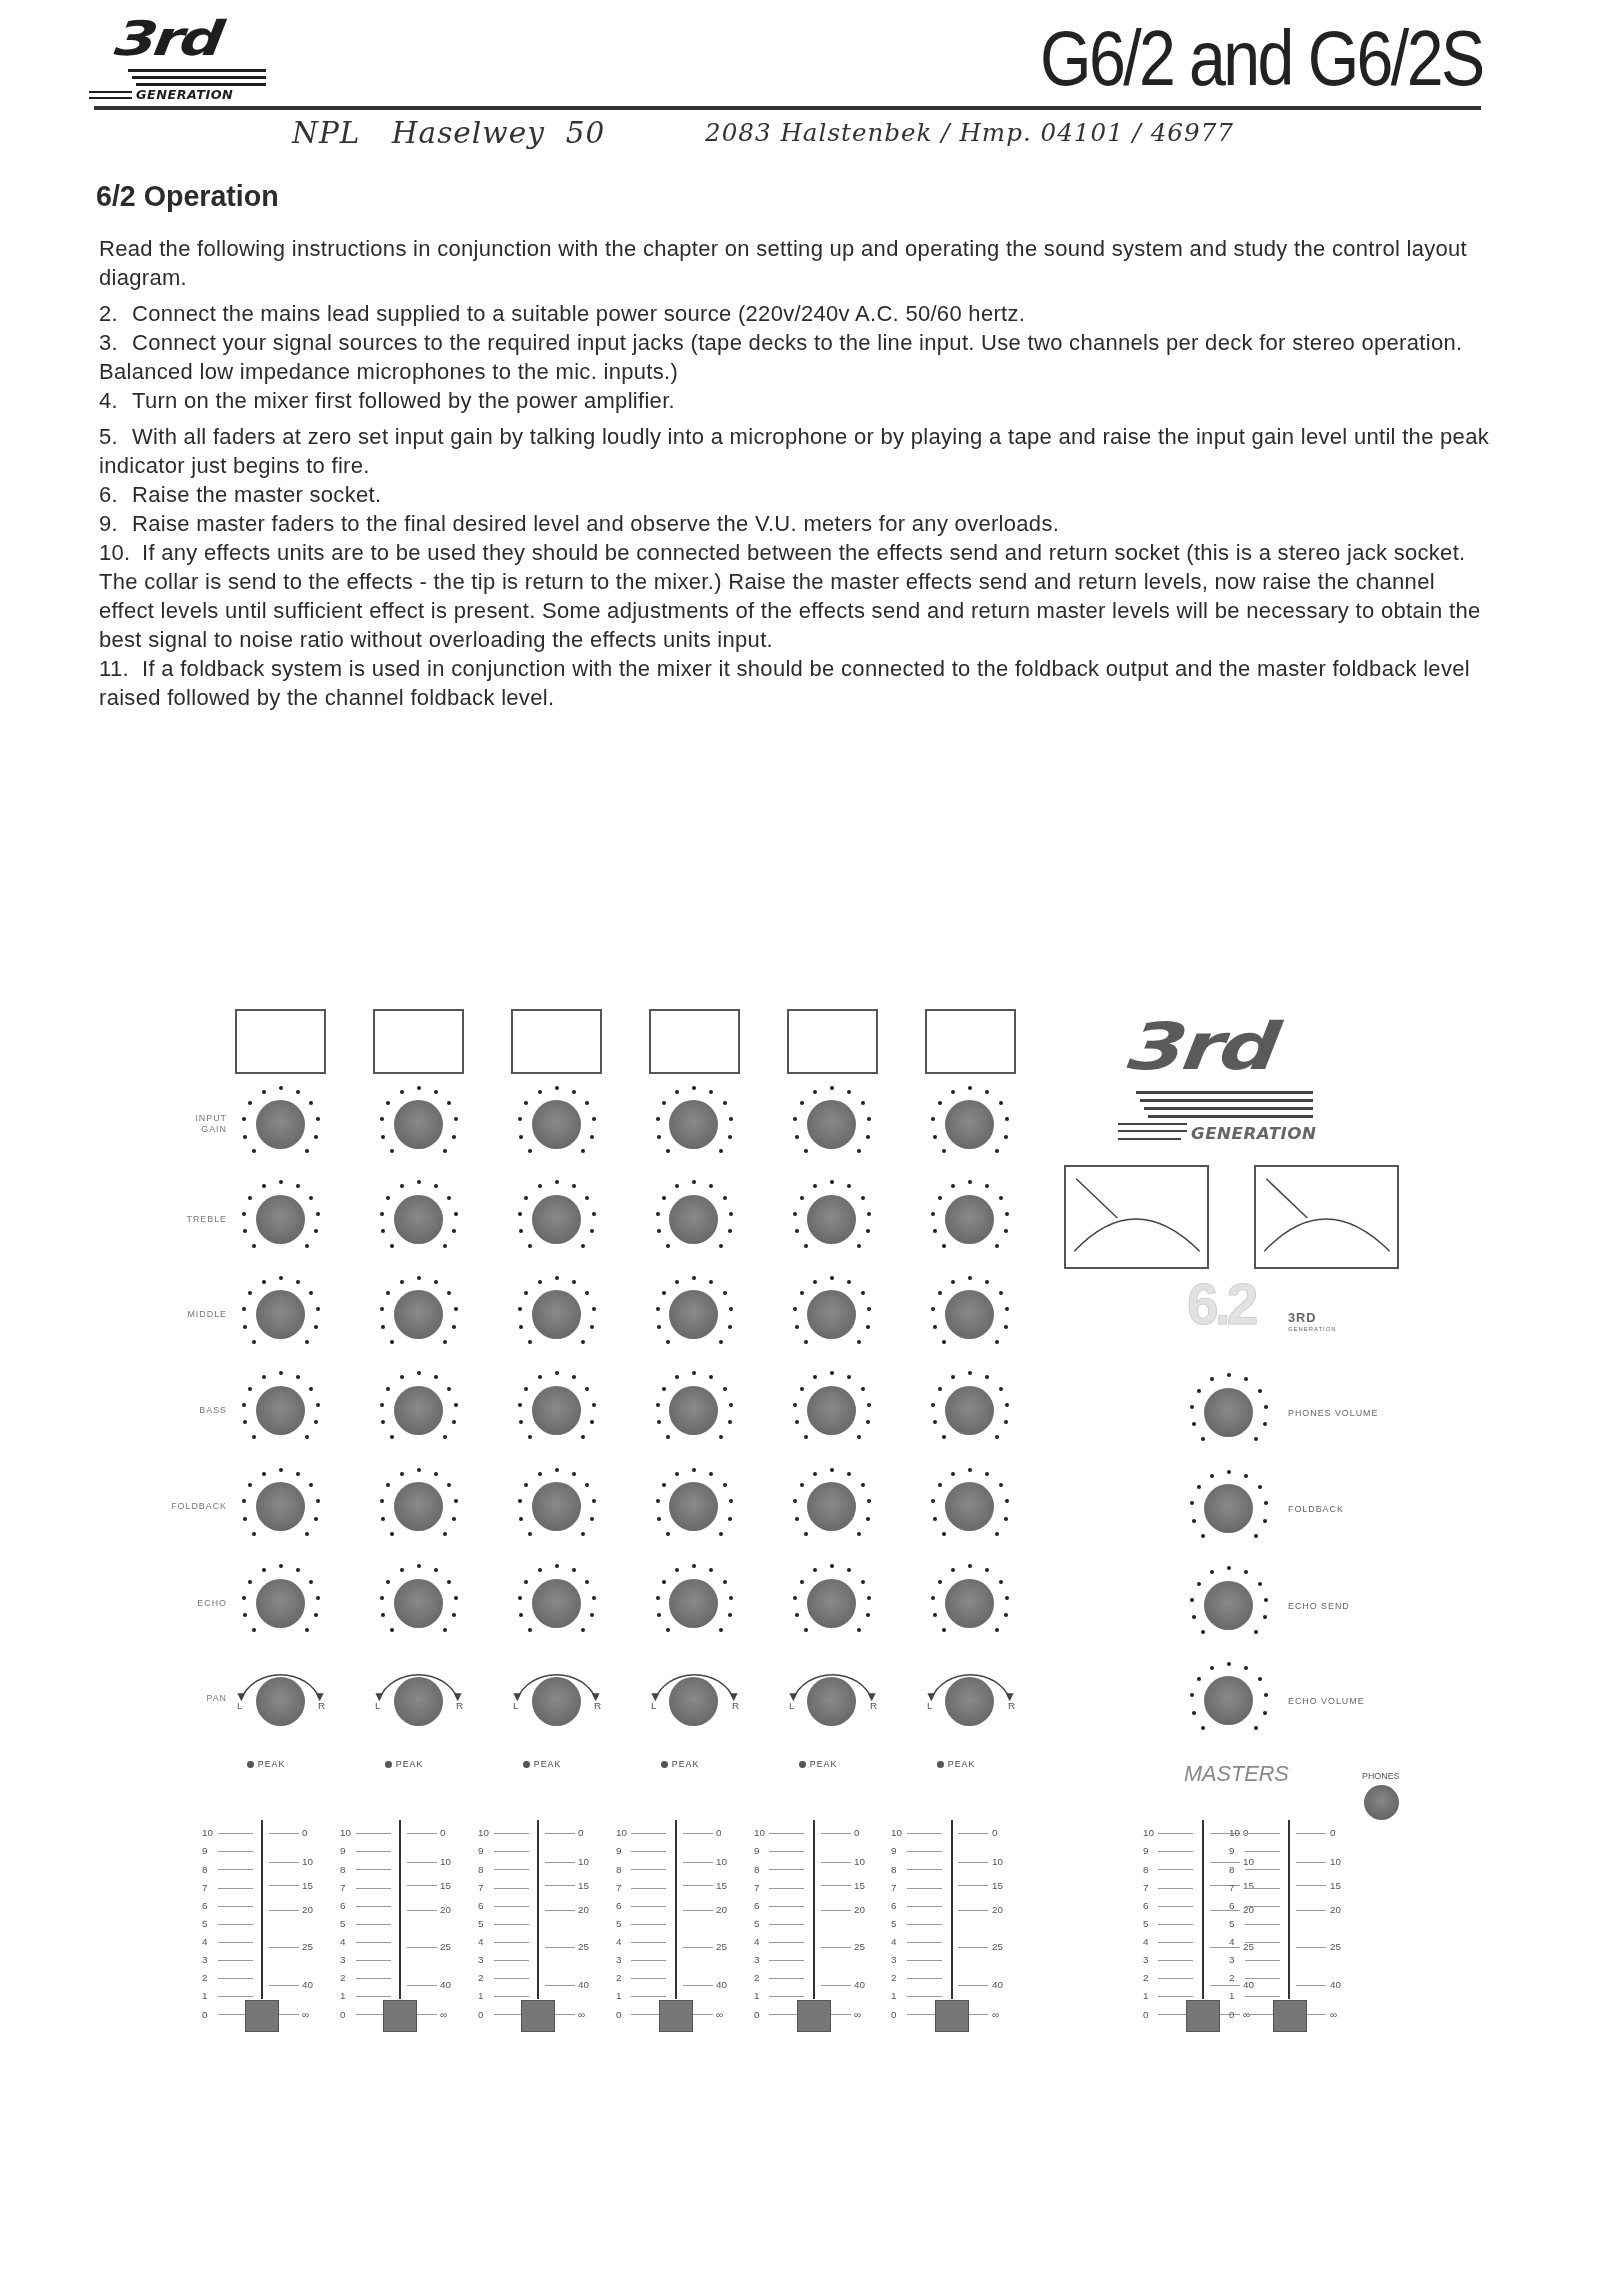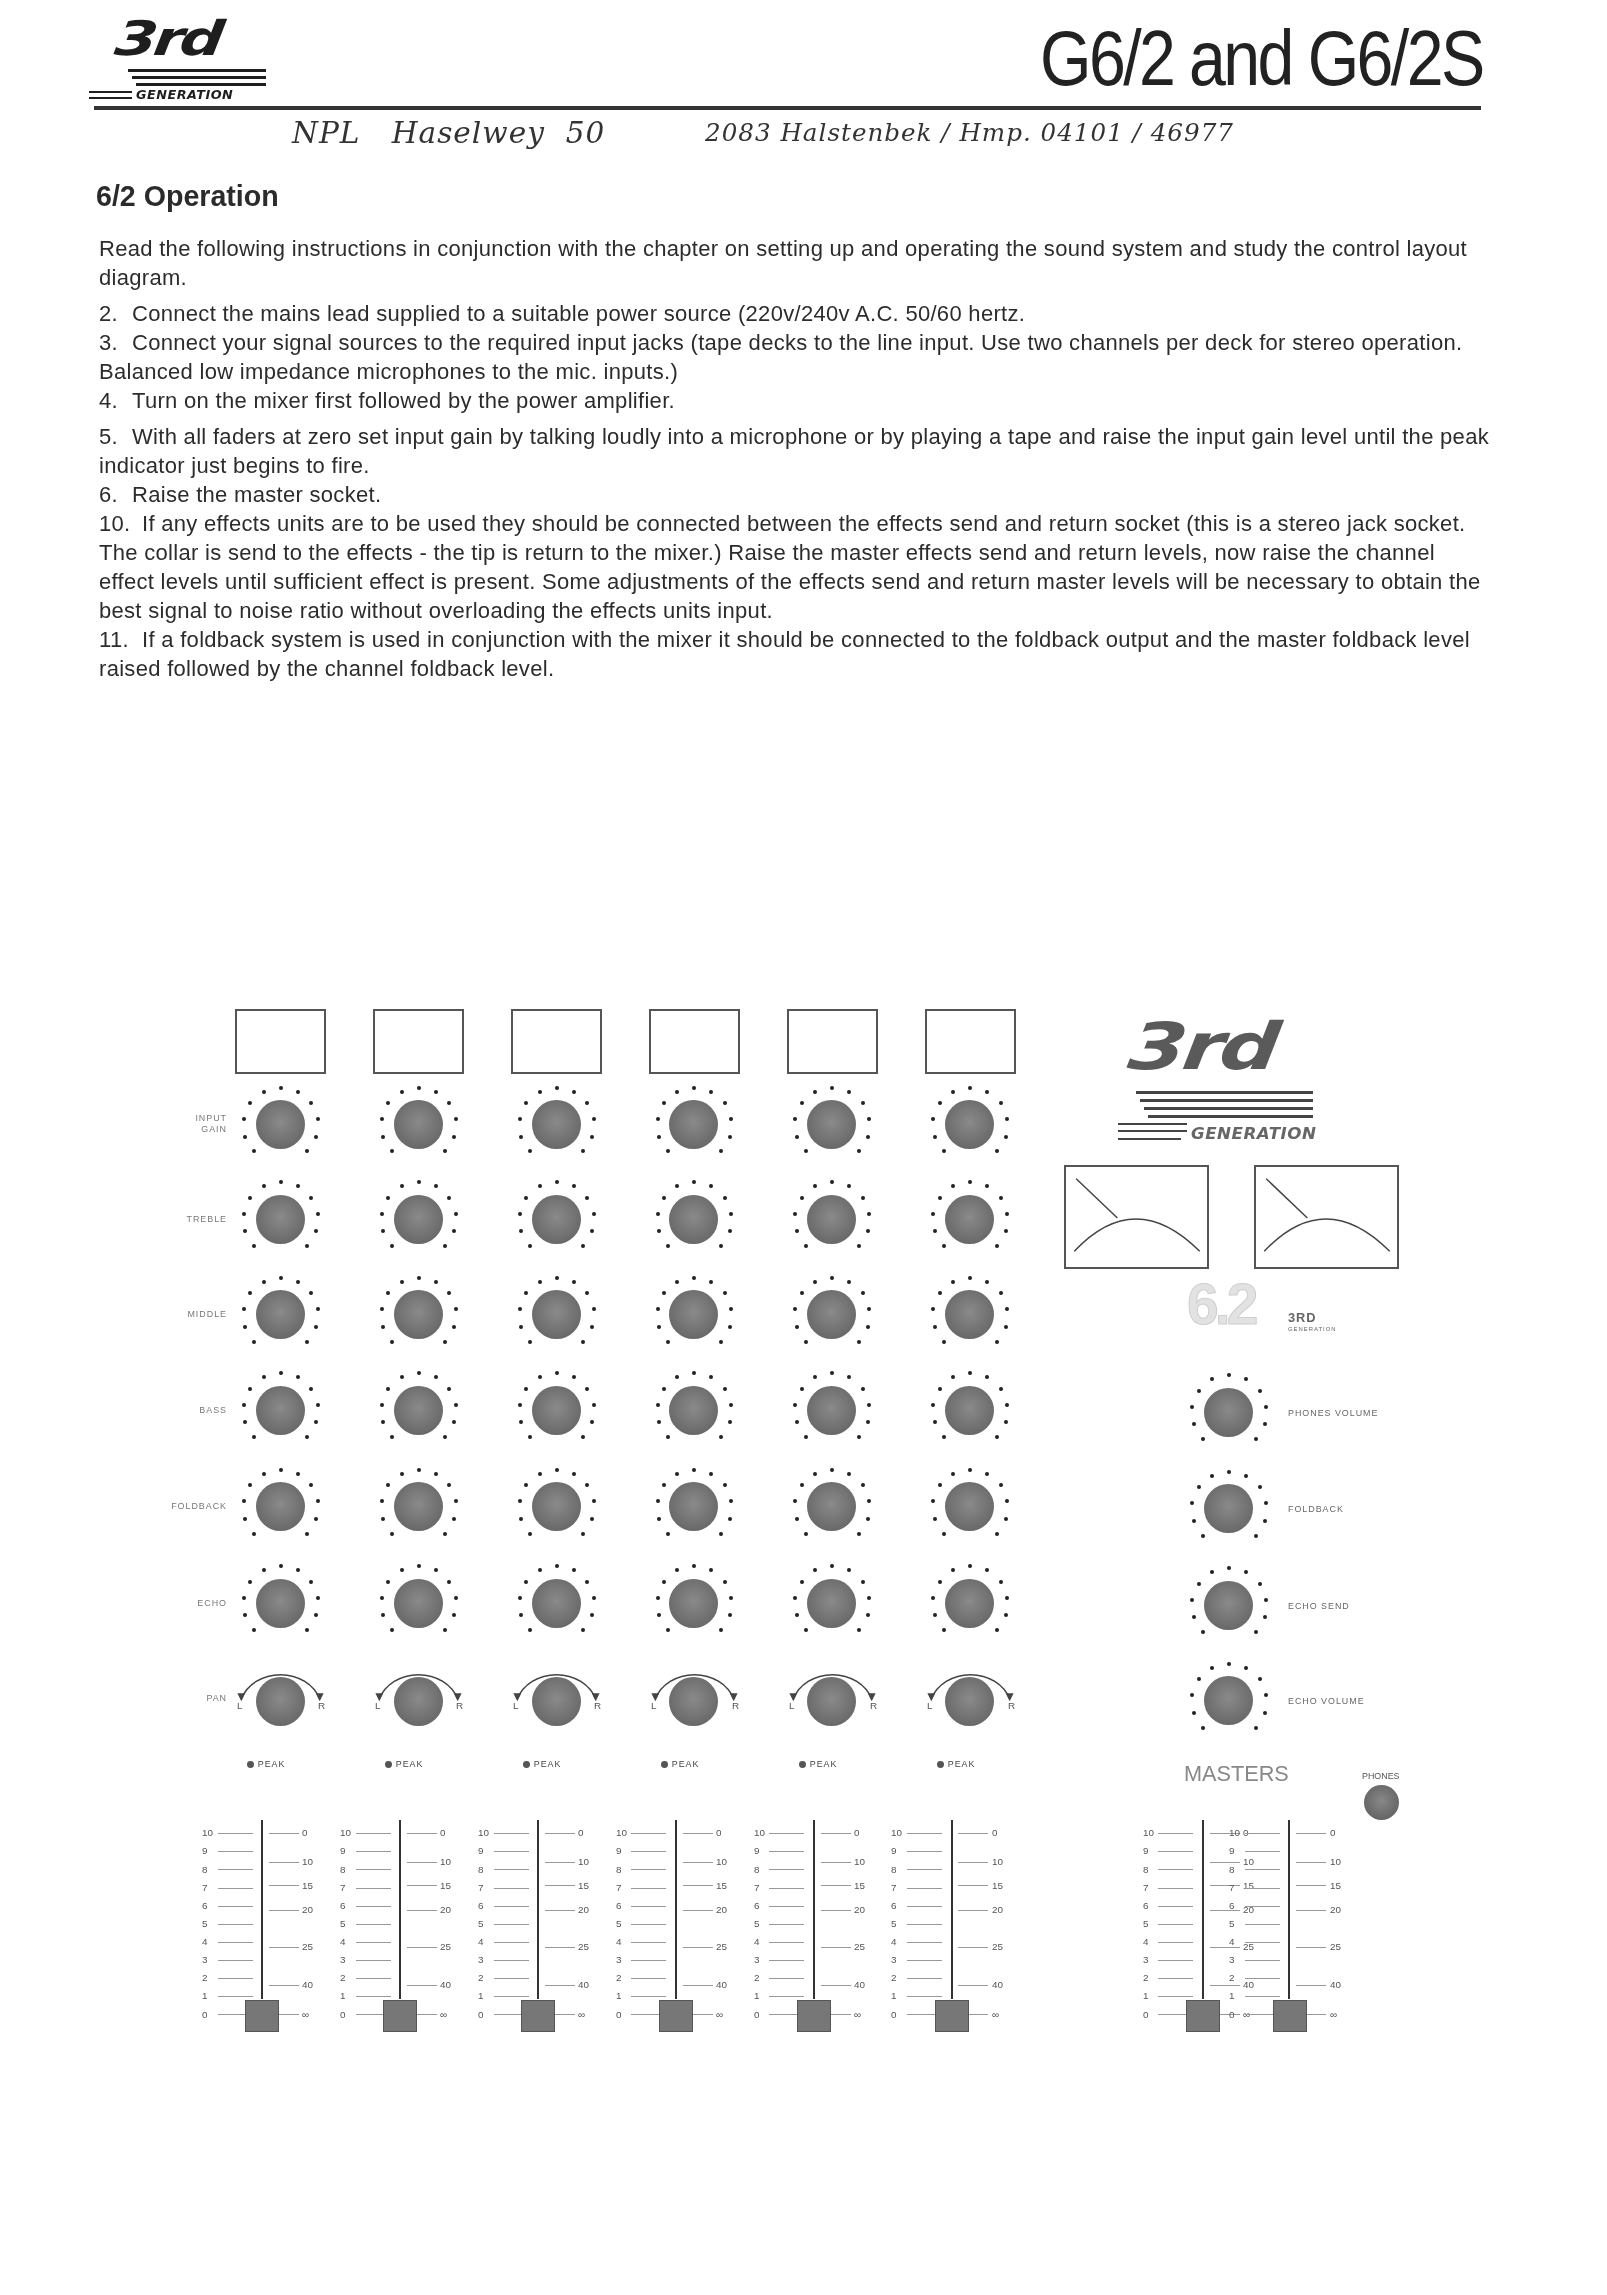--- a/index.html
+++ b/index.html
@@ -24,21 +24,21 @@
   .dot{position:absolute;width:3.9px;height:3.9px;border-radius:50%;background:#222;margin-left:-2px;margin-top:-2px;}
   .row-label{position:absolute;font-size:8.9px;color:#777;letter-spacing:1px;text-align:right;width:79px;line-height:10.8px;}
   .peak{position:absolute;font-size:8.9px;color:#444;letter-spacing:1px;}
   .peak .led{display:inline-block;width:6.9px;height:6.9px;border-radius:50%;background:#555;margin-right:3.9px;vertical-align:middle;}
   .fader-track{position:absolute;width:2px;background:#333;}
   .fader-cap{position:absolute;width:31.5px;height:29.6px;background:#777;border:1px solid #555;}
   .tick{position:absolute;font-size:9.9px;color:#555;line-height:9.9px;}
   .tickline{position:absolute;height:1px;background:#999;}
   .meter{position:absolute;border:2px solid #555;width:141px;height:100px;}
   .mlabel{position:absolute;font-size:8.9px;color:#666;letter-spacing:1px;}
-  .masters{position:absolute;font-size:21.7px;color:#888;letter-spacing:0px;font-weight:normal;}
+  .masters{position:absolute;font-size:21.7px;color:#888;letter-spacing:0px;font-weight:normal;font-style:italic;}
   .phones-label{position:absolute;font-size:8.9px;color:#555;}
   .jack{position:absolute;width:35px;height:35px;border-radius:50%;background:radial-gradient(circle at 50% 45%,#888,#666 70%,#555);}
   .model62{position:absolute;font-size:57px;color:#e2e2e2;font-weight:bold;letter-spacing:-3.9px;-webkit-text-stroke:1px #cfcfcf;}
   .small-brand{position:absolute;font-size:12.8px;color:#666;font-weight:bold;letter-spacing:1px;}
 </style>
 </head>
 <body>
 
 <div class="logo" style="left:89px;top:21.7px;width:207px;height:79px;">
   <div class="word" style="position:absolute;left:29.6px;top:-7.9px;font-size:61px;transform:skewX(-8deg) scaleY(0.78);transform-origin:left top;">3rd</div>
@@ -58,20 +58,21 @@
 
 <div class="section-title">6/2 Operation</div>
 
 <div class="body-text">
   <p>Read the following instructions in conjunction with the chapter on setting up and operating the sound system and study the control layout diagram.</p>
   <p class="gap"><span class="num">2.</span><span>Connect the mains lead supplied to a suitable power source (220v/240v A.C. 50/60 hertz.</span></p>
   <p><span class="num">3.</span><span>Connect your signal sources to the required input jacks (tape decks to the line input. Use two channels per deck for stereo operation. Balanced low impedance microphones to the mic. inputs.)</span></p>
   <p><span class="num">4.</span><span>Turn on the mixer first followed by the power amplifier.</span></p>
   <p class="gap"><span class="num">5.</span><span>With all faders at zero set input gain by talking loudly into a microphone or by playing a tape and raise the input gain level until the peak indicator just begins to fire.</span></p>
   <p><span class="num">6.</span><span>Raise the master socket.</span></p>
+  <p><span class="num">9.</span><span>Raise master faders to the final desired level and observe the V.U. meters for any overloads.</span></p>
   <p><span class="num2">10.</span><span>If any effects units are to be used they should be connected between the effects send and return socket (this is a stereo jack socket. The collar is send to the effects - the tip is return to the mixer.) Raise the master effects send and return levels, now raise the channel effect levels until sufficient effect is present. Some adjustments of the effects send and return master levels will be necessary to obtain the best signal to noise ratio without overloading the effects units input.</span></p>
   <p><span class="num2">11.</span><span>If a foldback system is used in conjunction with the mixer it should be connected to the foldback output and the master foldback level raised followed by the channel foldback level.</span></p>
 </div>
 
 <div id="diagram" style="position:absolute;left:0;top:0;width:1608px;height:2295px;">
     <div class="row-label" style="left: 148px; top: 1113px;">
       <div>INPUT</div>
       <div>GAIN</div>
     </div>
     <div class="row-label" style="left: 148px; top: 1214px;">TREBLE</div>

